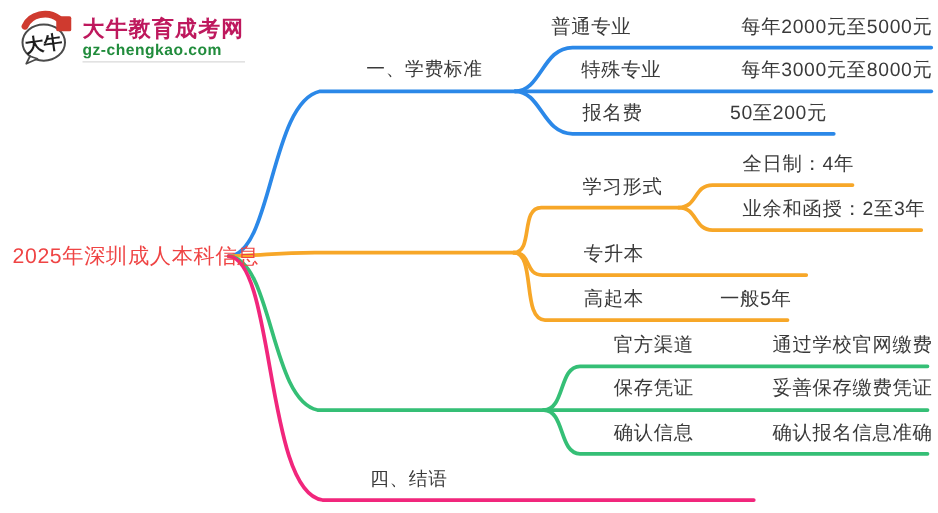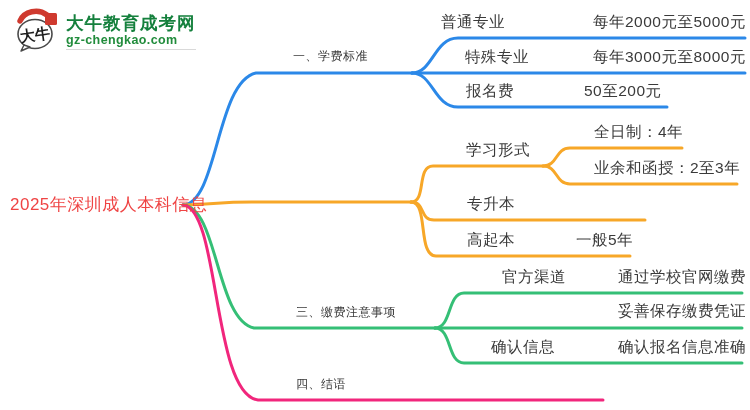--- a/index.html
+++ b/index.html
@@ -13,29 +13,29 @@
   .wires{position:absolute;left:0;top:0;}
   .nt{
     position:absolute;
     white-space:nowrap;
     color:#3a3a3a;
     font-size:15.5px;
     line-height:20px;
     letter-spacing:0.5px;
   }
   .root-label{font-size:17px;color:#ef4444;}
-  .lv1{font-size:12px;}
+  .lv1{font-size:15px;}
   .logo{
     position:absolute;left:14px;top:8px;
     display:flex;align-items:center;gap:6px;
     text-decoration:none;cursor:pointer;
   }
   .logo-text{display:flex;flex-direction:column;justify-content:center;}
   .logo-title{
-    color:#15803d;font-size:17.5px;font-weight:bold;letter-spacing:1px;line-height:20px;
+    color:#be185d;font-size:17.5px;font-weight:bold;letter-spacing:1px;line-height:20px;
   }
   .logo-sub{
     color:#218c3c;font-size:12.5px;font-weight:bold;letter-spacing:0.4px;line-height:15px;
     border-bottom:1px solid #d9d9d9;padding-bottom:1px;
   }
 </style>
 </head>
 <body>
 
 <div class="stage">
@@ -88,22 +88,22 @@
   <div class="nt" style="left:466px;top:81px">报名费</div>
   <div class="nt" style="left:584px;top:81px">50至200元</div>
 
   <div class="nt" style="left:466px;top:140px">学习形式</div>
   <div class="nt" style="left:594px;top:122px">全日制：4年</div>
   <div class="nt" style="left:594px;top:158px">业余和函授：2至3年</div>
   <div class="nt" style="left:467px;top:194px">专升本</div>
   <div class="nt" style="left:467px;top:230px">高起本</div>
   <div class="nt" style="left:576px;top:230px">一般5年</div>
 
-  <div class="nt lv1" style="left:296px;top:302px">三、缴费注意事项</div>
-  <div class="nt" style="left:502px;top:267px">官方渠道</div>
+  <div class="nt" style="left:491px;top:267px">官方渠道</div>
   <div class="nt" style="left:618px;top:267px">通过学校官网缴费</div>
+  <div class="nt" style="left:491px;top:301px">保存凭证</div>
   <div class="nt" style="left:618px;top:301px">妥善保存缴费凭证</div>
   <div class="nt" style="left:618px;top:337px">确认报名信息准确</div>
   <div class="nt" style="left:491px;top:337px">确认信息</div>
 
   <div class="nt lv1" style="left:296px;top:374px">四、结语</div>
 
 </div>
 
 </body></html>

